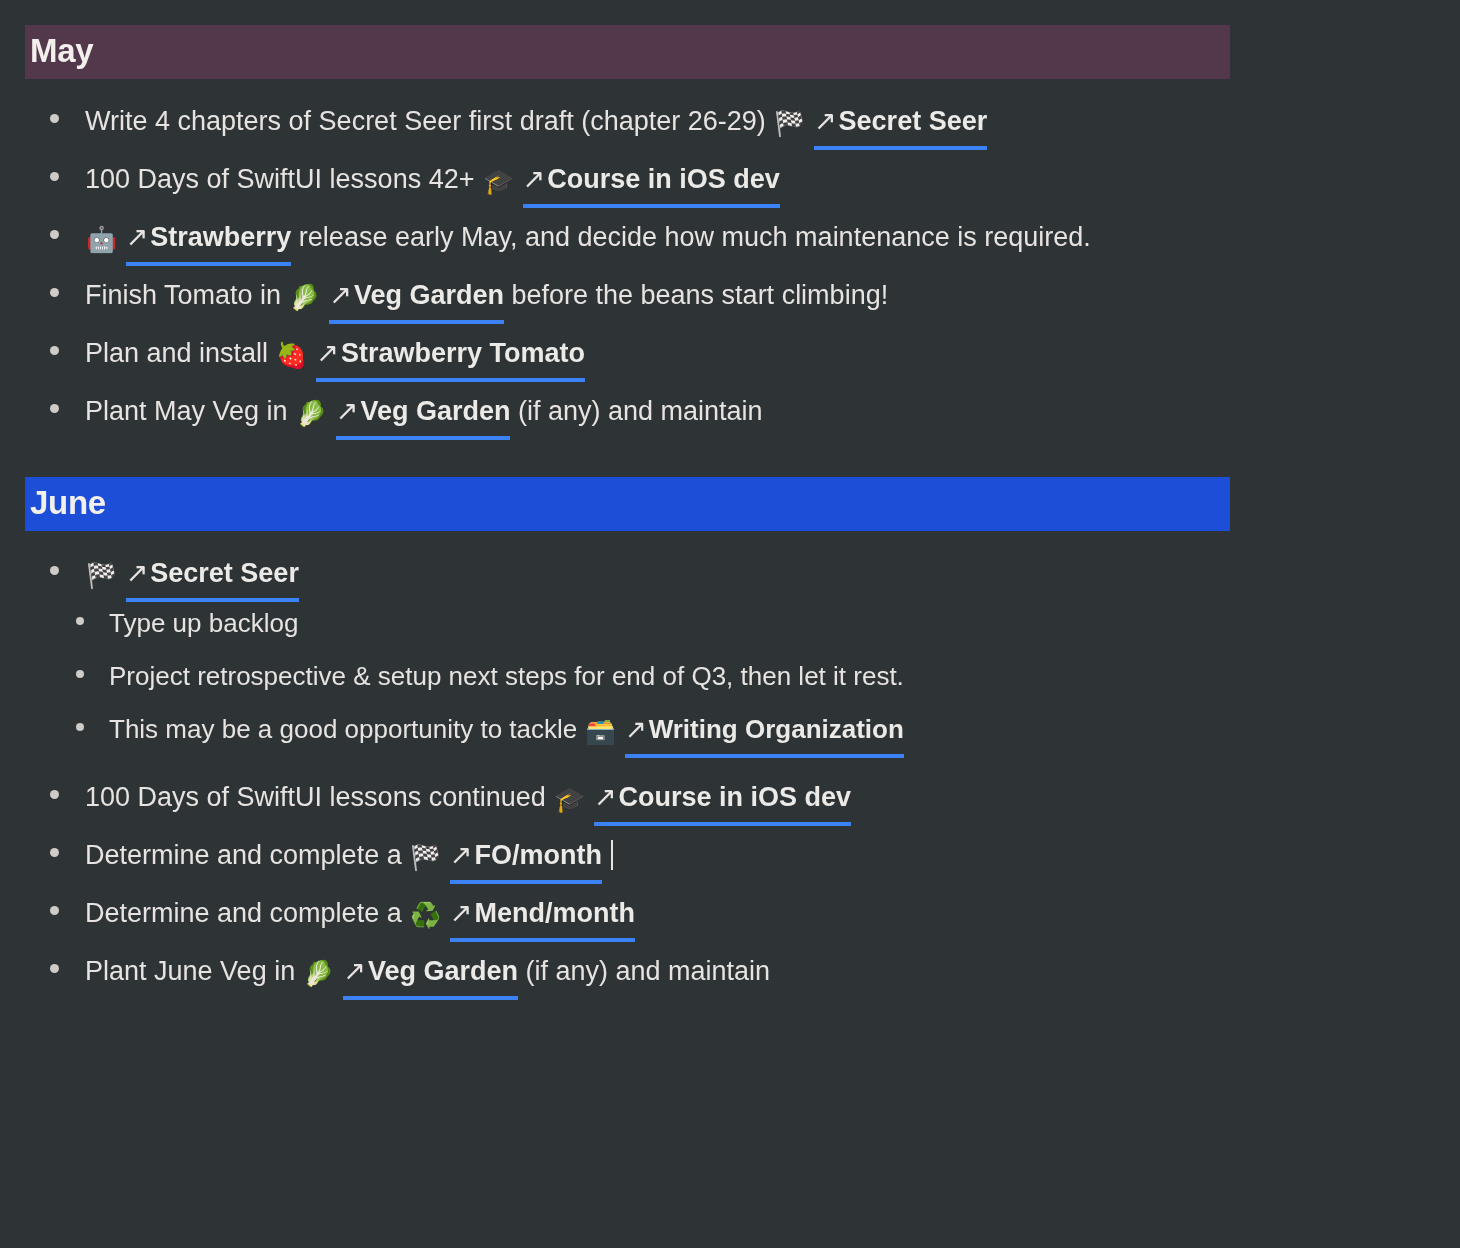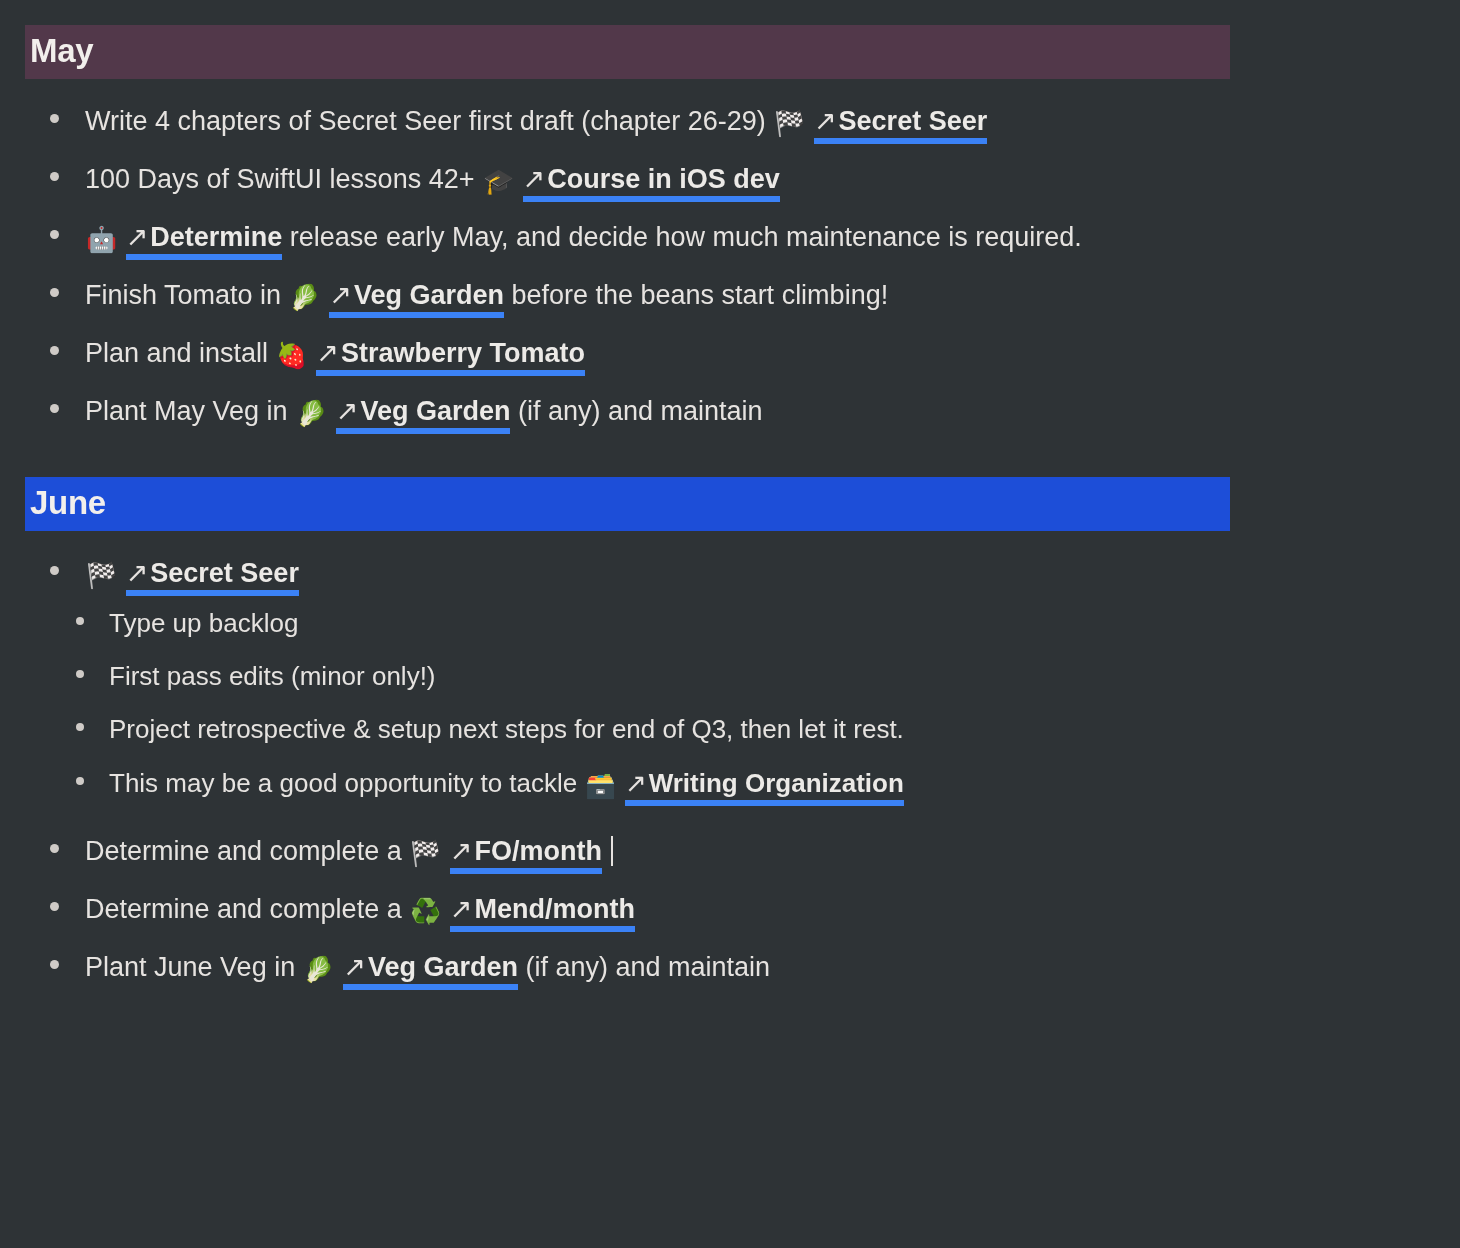--- a/index.html
+++ b/index.html
@@ -72,22 +72,22 @@
 
   .emoji {
     font-family: "DejaVu Sans", sans-serif;
     font-size: 25px;
     vertical-align: -2px;
     padding: 0 1px;
   }
   .link {
     font-weight: bold;
     color: #eceae7;
-    border-bottom: 6px solid #3b82f6;
-    padding-bottom: 2px;
+    border-bottom: 4px solid #3b82f6;
+    padding-bottom: 10px;
     text-decoration: none;
     white-space: nowrap;
   }
   .arrow {
     display: inline-block;
     font-family: "DejaVu Sans", sans-serif;
     font-weight: normal;
     color: #e6e3e0;
     padding-right: 2px;
   }
@@ -103,33 +103,33 @@
 </style>
 </head>
 <body>
 
 <div class="page">
   <div id="sections-root">
       <div class="section-header may">May</div>
       <ul class="list level1">
         <li class="item"><span><span>Write 4 chapters of Secret Seer first draft (chapter 26-29) </span><span class="emoji">🏁</span> <span class="link"><span class="arrow">↗</span><span>Secret Seer</span></span></span></li>
         <li class="item"><span><span>100 Days of SwiftUI lessons 42+ </span><span class="emoji">🎓</span> <span class="link"><span class="arrow">↗</span><span>Course in iOS dev</span></span></span></li>
-        <li class="item"><span><span class="emoji">🤖</span> <span class="link"><span class="arrow">↗</span><span>Determine</span></span><span> release early May, and decide how much maintenance is required.</span></span></li>
+        <li class="item"><span><span class="emoji">🤖</span> <span class="link"><span class="arrow">↗</span><span>Strawberry</span></span><span> release early May, and decide how much maintenance is required.</span></span></li>
         <li class="item"><span><span>Finish Tomato in </span><span class="emoji">🥬</span> <span class="link"><span class="arrow">↗</span><span>Veg Garden</span></span><span> before the beans start climbing!</span></span></li>
         <li class="item"><span><span>Plan and install </span><span class="emoji">🍓</span> <span class="link"><span class="arrow">↗</span><span>Strawberry Tomato</span></span></span></li>
         <li class="item"><span><span>Plant May Veg in </span><span class="emoji">🥬</span> <span class="link"><span class="arrow">↗</span><span>Veg Garden</span></span><span> (if any) and maintain</span></span></li>
       </ul>
       <div class="section-header june">June</div>
       <ul class="list level1">
         <li class="item"><span><span class="emoji">🏁</span> <span class="link"><span class="arrow">↗</span><span>Secret Seer</span></span></span><div class="sub-wrap">
             <ul class="list level2">
               <li class="item"><span><span>Type up backlog </span></span></li>
-              <li class="item"><span><span>First pass edits (minor only!) </span></span></li>
               <li class="item"><span><span>Project retrospective &amp; setup next steps for end of Q3, then let it rest. </span></span></li>
               <li class="item"><span><span>This may be a good opportunity to tackle </span><span class="emoji">🗃️</span> <span class="link"><span class="arrow">↗</span><span>Writing Organization</span></span></span></li>
             </ul>
           </div></li>
+        <li class="item"><span><span>100 Days of SwiftUI lessons continued </span><span class="emoji">🎓</span> <span class="link"><span class="arrow">↗</span><span>Course in iOS dev</span></span></span></li>
         <li class="item"><span><span>Determine and complete a </span><span class="emoji">🏁</span> <span class="link"><span class="arrow">↗</span><span>FO/month</span></span><span class="caret"></span></span></li>
         <li class="item"><span><span>Determine and complete a </span><span class="emoji">♻️</span> <span class="link"><span class="arrow">↗</span><span>Mend/month</span></span></span></li>
         <li class="item"><span><span>Plant June Veg in </span><span class="emoji">🥬</span> <span class="link"><span class="arrow">↗</span><span>Veg Garden</span></span><span> (if any) and maintain</span></span></li>
       </ul>
     </div>
 </div>
 
 </body></html>

